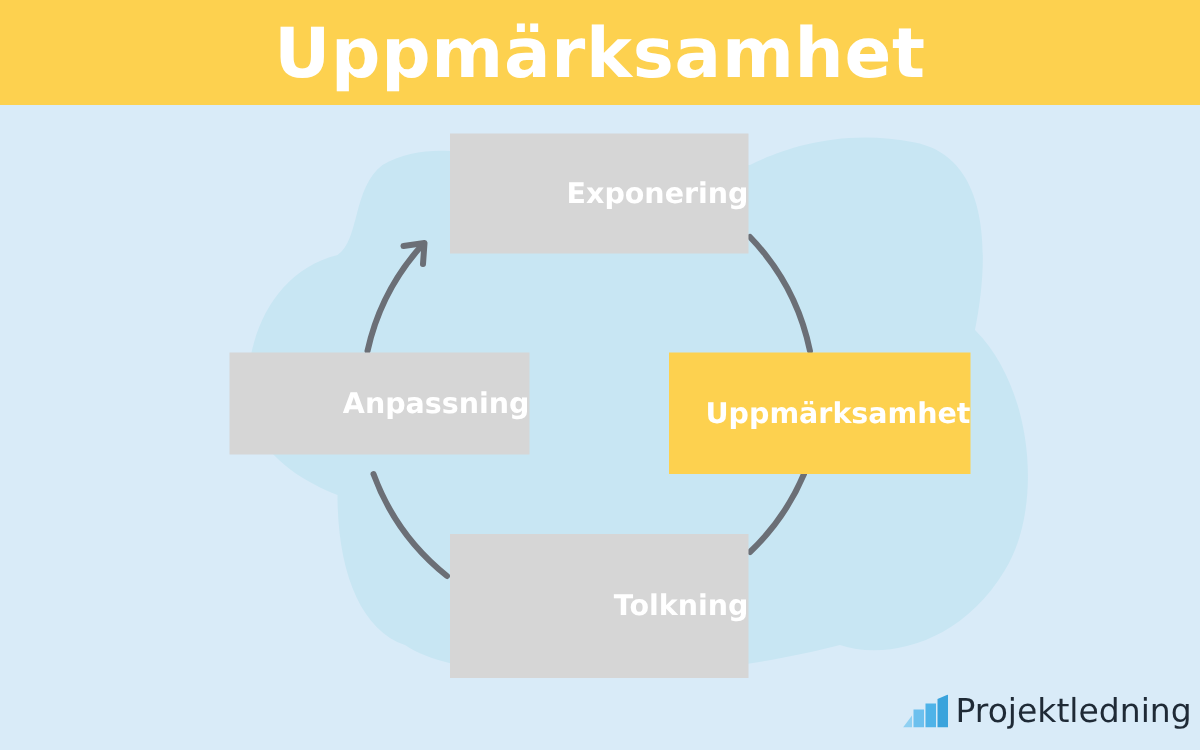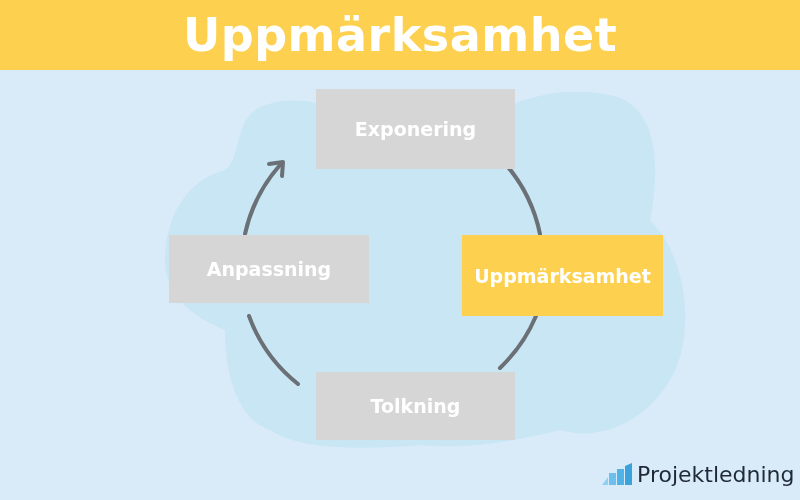--- a/index.html
+++ b/index.html
@@ -11,24 +11,23 @@
     .header {
       position: absolute; left: 0; top: 0; width: 800px; height: 70px;
       background: #fdd14f;
       display: flex; align-items: center; justify-content: center;
     }
     .header-title {
       color: #ffffff; font-weight: bold; font-size: 46px; letter-spacing: 0.5px;
       font-family: "DejaVu Sans", sans-serif;
     }
     .box {
-      position: absolute; display: flex; align-items: center; justify-content: center;
+      position: absolute; display: flex; align-items: center; justify-content: flex-end;
       background: #d6d6d6; color: #ffffff; font-weight: bold; font-size: 19px;
       font-family: "DejaVu Sans", sans-serif;
-      margin-left: 16px;
     }
     .box.highlight { background: #fdd14f; }
     .logo {
       position: absolute; left: 602px; top: 458px; height: 32px;
       display: flex; align-items: center; gap: 3px;
     }
     .logo-text { font-size: 22px; color: #1f2a36; font-family: "DejaVu Sans", sans-serif; }
   </style>
 </head>
 <body>
@@ -53,21 +52,21 @@
   </g>
   <path d="M269,164 L283,162 L282,176" fill="none" stroke="#6b6f76" stroke-width="4" stroke-linecap="round" stroke-linejoin="round"></path>
 </svg>
 
 <div class="box" style="left:300px;top:89px;width:199px;height:80px;">
   <span>Exponering</span>
 </div>
 <div class="box highlight" style="left:446px;top:235px;width:201px;height:81px;">
   <span>Uppmärksamhet</span>
 </div>
-<div class="box" style="left:300px;top:372px;width:199px;height:68px;">
+<div class="box" style="left:300px;top:356px;width:199px;height:96px;">
   <span>Tolkning</span>
 </div>
 <div class="box" style="left:153px;top:235px;width:200px;height:68px;">
   <span>Anpassning</span>
 </div>
 
 <div class="logo">
   <svg width="32" height="22" viewBox="0 0 32 22">
     <path d="M0,22 L6,14 L6,22 Z" fill="#8fd0f2"></path>
     <rect x="7" y="10" width="7" height="12" fill="#6cc0ee"></rect>

